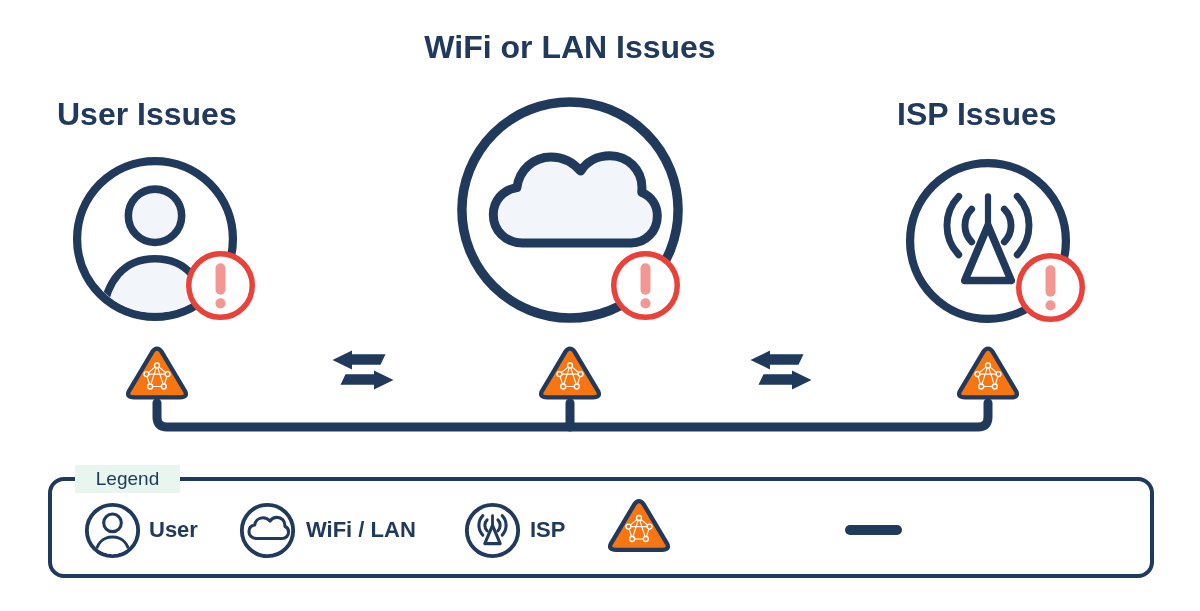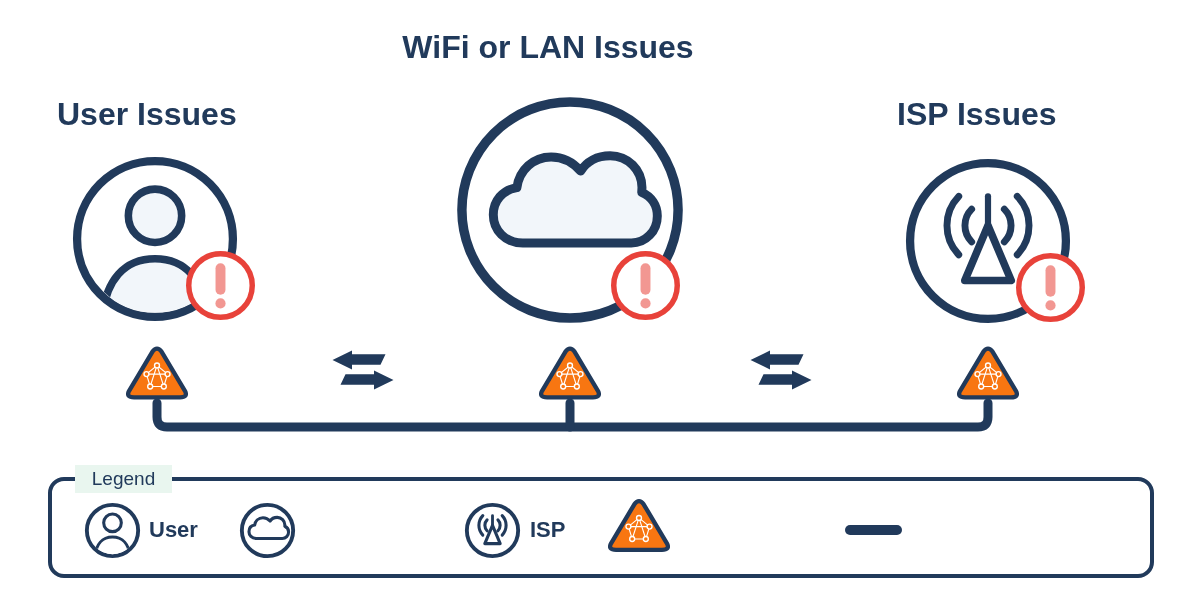--- a/index.html
+++ b/index.html
@@ -19,21 +19,21 @@
   .legend-tag{background:#E9F6EF;display:flex;align-items:center;justify-content:center;
               font-size:19px;color:#213A5B;}
   .legend-label{font-size:22px;font-weight:bold;color:#213A5B;white-space:nowrap;line-height:28px;}
   .session-line{background:#213A5B;border-radius:5px;}
 </style>
 </head>
 <body>
 
 <div class="stage">
 
-  <div class="abs title t-center" style="left:376px;top:30px;width:344px;">WiFi or LAN Issues</div>
+  <div class="abs title t-center" style="left:398px;top:30px;width:344px;">WiFi or LAN Issues</div>
   <div class="abs title" style="left:897px;top:97px;">ISP Issues</div>
   <div class="abs title" style="left:57px;top:97px;">User Issues</div>
 
   <svg class="abs" style="left:0;top:0;" width="1200" height="611" viewBox="0 0 1200 611">
     <path d="M157 403 L157 417 Q157 427 167 427 L978 427 Q988 427 988 417 L988 403" fill="none" stroke="#213A5B" stroke-width="9" stroke-linecap="round" stroke-linejoin="round"></path>
     <path d="M570 403 L570 427" fill="none" stroke="#213A5B" stroke-width="9" stroke-linecap="round"></path>
   </svg>
 
   <svg class="abs" style="left:69px;top:153px;" width="172" height="172" viewBox="0 0 100 100">
     <defs>
@@ -125,40 +125,41 @@
   <svg class="abs" style="left:331px;top:349px;" width="64" height="42" viewBox="0 0 64 42">
     <path class="navyfill" d="M1.5 11 L21 1.5 L21 5.3 L54.5 5.3 L49.5 15.7 L21 15.7 L21 20.5 Z"></path>
     <path class="navyfill" d="M62.5 31 L43 21.5 L43 25.3 L14.5 25.3 L9.5 35.7 L43 35.7 L43 40.5 Z"></path>
   </svg>
   <svg class="abs" style="left:749px;top:349px;" width="64" height="42" viewBox="0 0 64 42">
     <path class="navyfill" d="M1.5 11 L21 1.5 L21 5.3 L54.5 5.3 L49.5 15.7 L21 15.7 L21 20.5 Z"></path>
     <path class="navyfill" d="M62.5 31 L43 21.5 L43 25.3 L14.5 25.3 L9.5 35.7 L43 35.7 L43 40.5 Z"></path>
   </svg>
 
   <div class="abs legend-box" style="left:48px;top:477px;width:1098px;height:93px;"></div>
-  <div class="abs legend-tag" style="left:75px;top:465px;width:97px;height:28px;">Legend</div>
+  <div class="abs legend-tag" style="left:75px;top:465px;width:105px;height:28px;">Legend</div>
 
   <svg class="abs sm" style="left:84px;top:502px;" width="57" height="57" viewBox="0 0 100 100">
     <defs>
         <clipPath id="uclipB">
           <circle cx="50" cy="50" r="41.5"></circle>
         </clipPath>
       </defs>
     <circle class="ring" cx="50" cy="50" r="45"></circle>
     <g clip-path="url(#uclipB)">
       <path class="ice" d="M19 99 C20.5 73 33 61.5 50 61.5 C67 61.5 79.5 73 81 99 Z"></path>
       <circle class="ice" cx="50" cy="36.5" r="15.5"></circle>
     </g>
   </svg>
   <div class="abs legend-label" style="left:149px;top:516px;">User</div>
 
   <svg class="abs sm" style="left:239px;top:502px;" width="57" height="57" viewBox="0 0 100 100">
     <circle class="ring" cx="50" cy="50" r="45"></circle>
     <path class="ice" stroke-linejoin="round" d="M30 64 C22.5 64 17.5 58.5 17.5 52 C17.5 46 21.5 41.5 27.5 40.5 C28.5 33 34.5 27.5 42 27.5 C47 27.5 51.5 30 54.5 33.5 C57 29.5 61.5 27 67 27 C74.5 27 80.5 33 80.5 40.5 L80.4 42.5 C84.5 44.3 87 48 87 52.5 C87 59 82 64 76 64 Z"></path>
   </svg>
+  <div class="abs legend-label" style="left:306px;top:516px;">WiFi / LAN</div>
 
   <svg class="abs sm" style="left:464px;top:502px;" width="57" height="57" viewBox="0 0 100 100">
     <circle class="ring" cx="50" cy="50" r="45"></circle>
     <path d="M40.5 31.5 A13.5 13.5 0 0 0 40.5 50.5" fill="none" stroke="#213A5B" stroke-width="5.4" stroke-linecap="round"></path>
     <path d="M59.5 31.5 A13.5 13.5 0 0 1 59.5 50.5" fill="none" stroke="#213A5B" stroke-width="5.4" stroke-linecap="round"></path>
     <path d="M33 24 A24.5 24.5 0 0 0 33 58" fill="none" stroke="#213A5B" stroke-width="5.4" stroke-linecap="round"></path>
     <path d="M67 24 A24.5 24.5 0 0 1 67 58" fill="none" stroke="#213A5B" stroke-width="5.4" stroke-linecap="round"></path>
     <path d="M50 24 L50 52" stroke="#213A5B" stroke-width="5" stroke-linecap="round"></path>
     <path d="M50 41 L63.5 73 L36.5 73 Z" fill="#ffffff" stroke="#213A5B" stroke-width="5.4" stroke-linejoin="round"></path>
   </svg>

